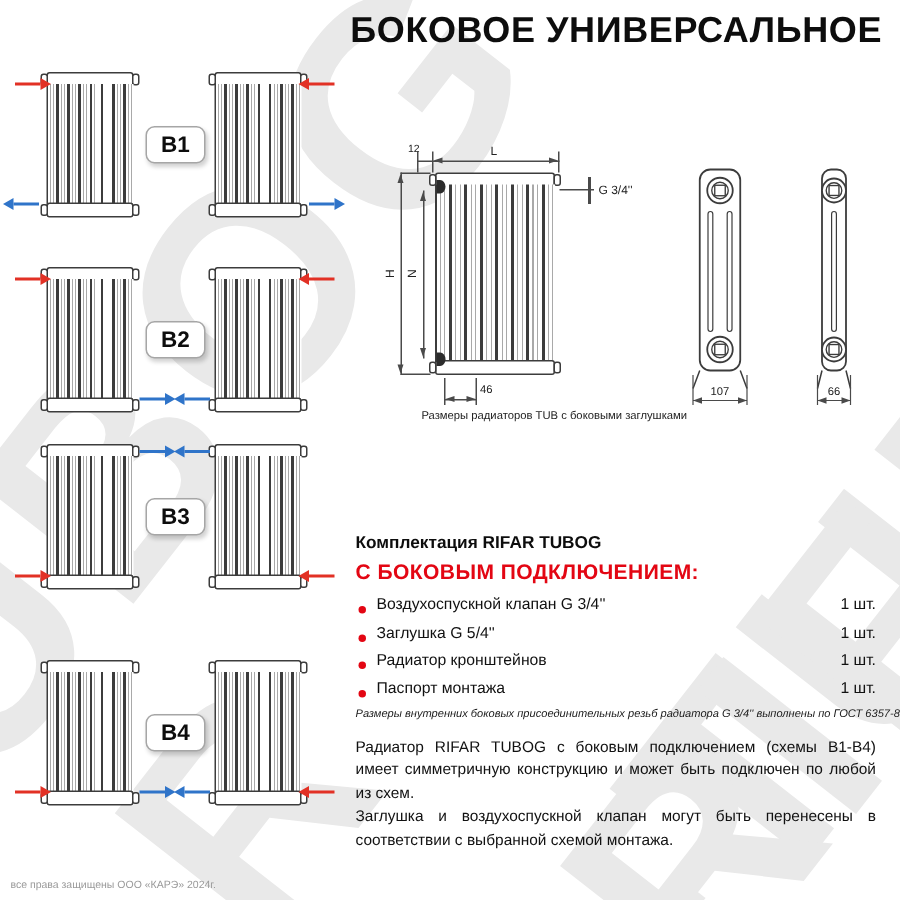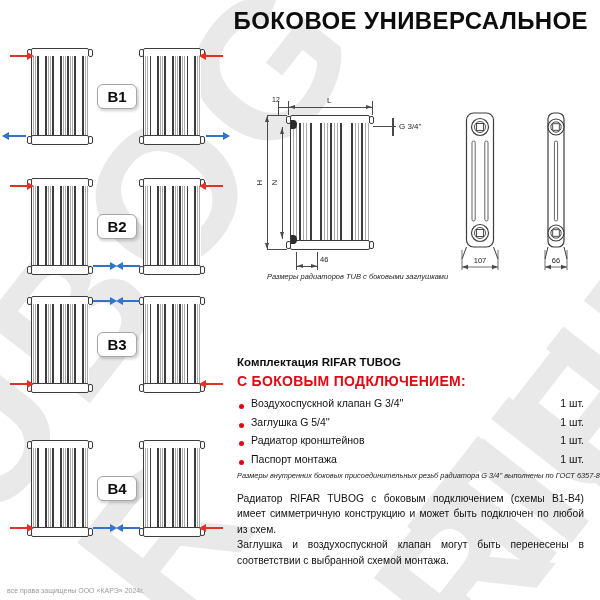--- a/index.html
+++ b/index.html
@@ -38,22 +38,22 @@
      #a9a9a9 3.2px 3.9px,#fff 3.9px 6.2px,#a9a9a9 6.2px 6.9px,#fff 6.9px 9.3px,#3c3c3c 9.3px 10.3px);}
   .plug{position:absolute;width:6px;height:9px;background:#2c2c2c;border-radius:0 60% 60% 0/0 50% 50% 0;}
   .dl{position:absolute;background:#4a4a4a;}
   .ah{position:absolute;width:0;height:0;border:solid transparent;}
   .ah.up{border-width:0 2.5px 6px 2.5px;border-bottom-color:#4a4a4a;}
   .ah.down{border-width:6px 2.5px 0 2.5px;border-top-color:#4a4a4a;}
   .ah.left{border-width:2.5px 6px 2.5px 0;border-right-color:#4a4a4a;}
   .ah.right{border-width:2.5px 0 2.5px 6px;border-left-color:#4a4a4a;}
   .dimlab{position:absolute;font-size:8px;color:#222;}
   .dimlab.rot{transform:rotate(-90deg);}
-  .caption{position:absolute;left:12px;top:176px;width:205px;text-align:left;
-           font-size:7.5px;font-style:italic;color:#222;}
+  .caption{position:absolute;left:12px;top:176px;width:205px;text-align:center;
+           font-size:7.5px;color:#222;}
   .sideview{position:absolute;z-index:1;}
   
   .textcol{position:absolute;left:237px;top:356px;width:347px;z-index:1;}
   .kit-h1{font-size:11.5px;font-weight:bold;margin:0 0 5px 0;color:#0d0d0d;}
   .kit-h2{font-size:14px;font-weight:bold;margin:0 0 8px 0;color:#e30613;letter-spacing:.3px;}
   .kit-item{display:flex;align-items:flex-end;font-size:10.5px;margin-bottom:6.5px;}
   .bullet{flex:0 0 auto;width:5px;height:5px;border-radius:50%;background:#e30613;margin:3.5px 7px 0 2px;}
   .qty{margin-left:auto;padding-left:10px;}
   .kit-note{font-size:7.4px;font-style:italic;color:#1a1a1a;margin:3px 0 11px 0;white-space:nowrap;}
   .desc p{margin:0;font-size:10.3px;line-height:1.5;text-align:justify;}

